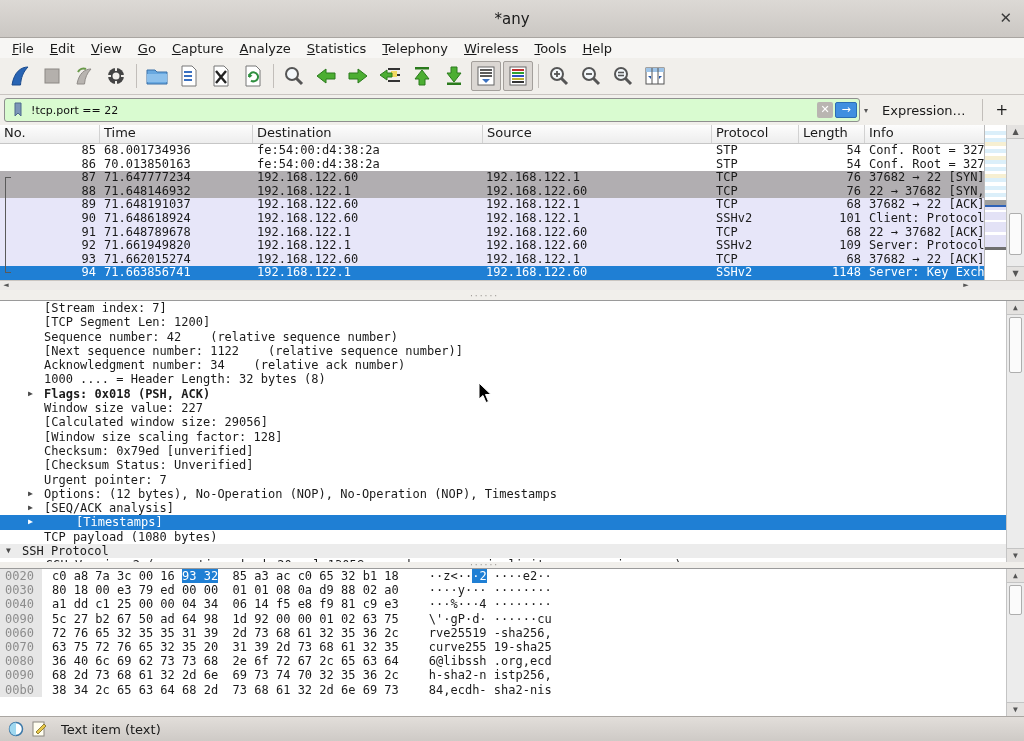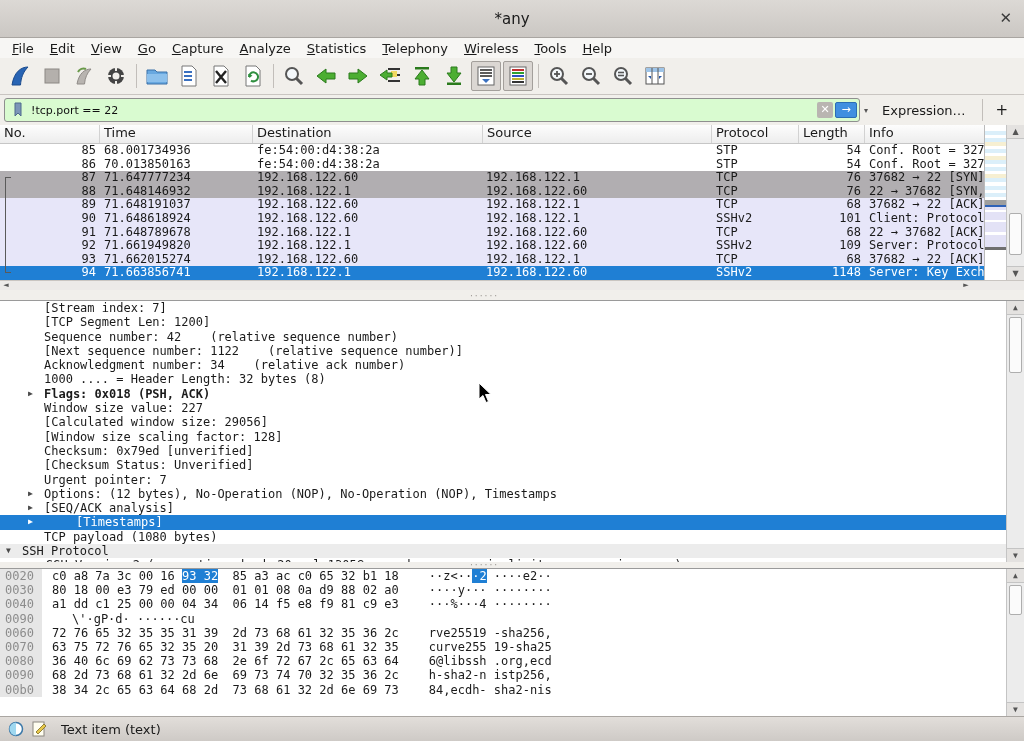--- a/index.html
+++ b/index.html
@@ -381,21 +381,21 @@
 
 <div class="splitter thin">
     <span class="grip" style="top:-2px;">······</span>
   </div>
 
 <div class="hexpane">
   <div id="hrows">
       <div class="hrow"><span class="hoff">0020</span><span class="hhex">c0 a8 7a 3c 00 16 <span class="hl">93 32</span>  85 a3 ac c0 65 32 b1 18</span><span class="hascii">··z&lt;··<span class="hl">·2</span> ····e2··</span></div>
       <div class="hrow"><span class="hoff">0030</span><span class="hhex">80 18 00 e3 79 ed 00 00  01 01 08 0a d9 88 02 a0</span><span class="hascii">····y··· ········</span></div>
       <div class="hrow"><span class="hoff">0040</span><span class="hhex">a1 dd c1 25 00 00 04 34  06 14 f5 e8 f9 81 c9 e3</span><span class="hascii">···%···4 ········</span></div>
-      <div class="hrow"><span class="hoff">0090</span><span class="hascii">\'·gP·d· ······cu</span></div>
+      <div class="hrow"><span class="hoff">0090</span><span class="hhex">5c 27 b2 67 50 ad 64 98  1d 92 00 00 01 02 63 75</span><span class="hascii">\'·gP·d· ······cu</span></div>
       <div class="hrow"><span class="hoff">0060</span><span class="hhex">72 76 65 32 35 35 31 39  2d 73 68 61 32 35 36 2c</span><span class="hascii">rve25519 -sha256,</span></div>
       <div class="hrow"><span class="hoff">0070</span><span class="hhex">63 75 72 76 65 32 35 20  31 39 2d 73 68 61 32 35</span><span class="hascii">curve255 19-sha25</span></div>
       <div class="hrow"><span class="hoff">0080</span><span class="hhex">36 40 6c 69 62 73 73 68  2e 6f 72 67 2c 65 63 64</span><span class="hascii">6@libssh .org,ecd</span></div>
       <div class="hrow"><span class="hoff">0090</span><span class="hhex">68 2d 73 68 61 32 2d 6e  69 73 74 70 32 35 36 2c</span><span class="hascii">h-sha2-n istp256,</span></div>
       <div class="hrow"><span class="hoff">00b0</span><span class="hhex">38 34 2c 65 63 64 68 2d  73 68 61 32 2d 6e 69 73</span><span class="hascii">84,ecdh- sha2-nis</span></div>
     </div>
   <div class="vscroll">
     <div class="sarrow up">▲</div>
     <div class="sthumb" style="top:16px; height:30px;"></div>
     <div class="sarrow down">▼</div>

